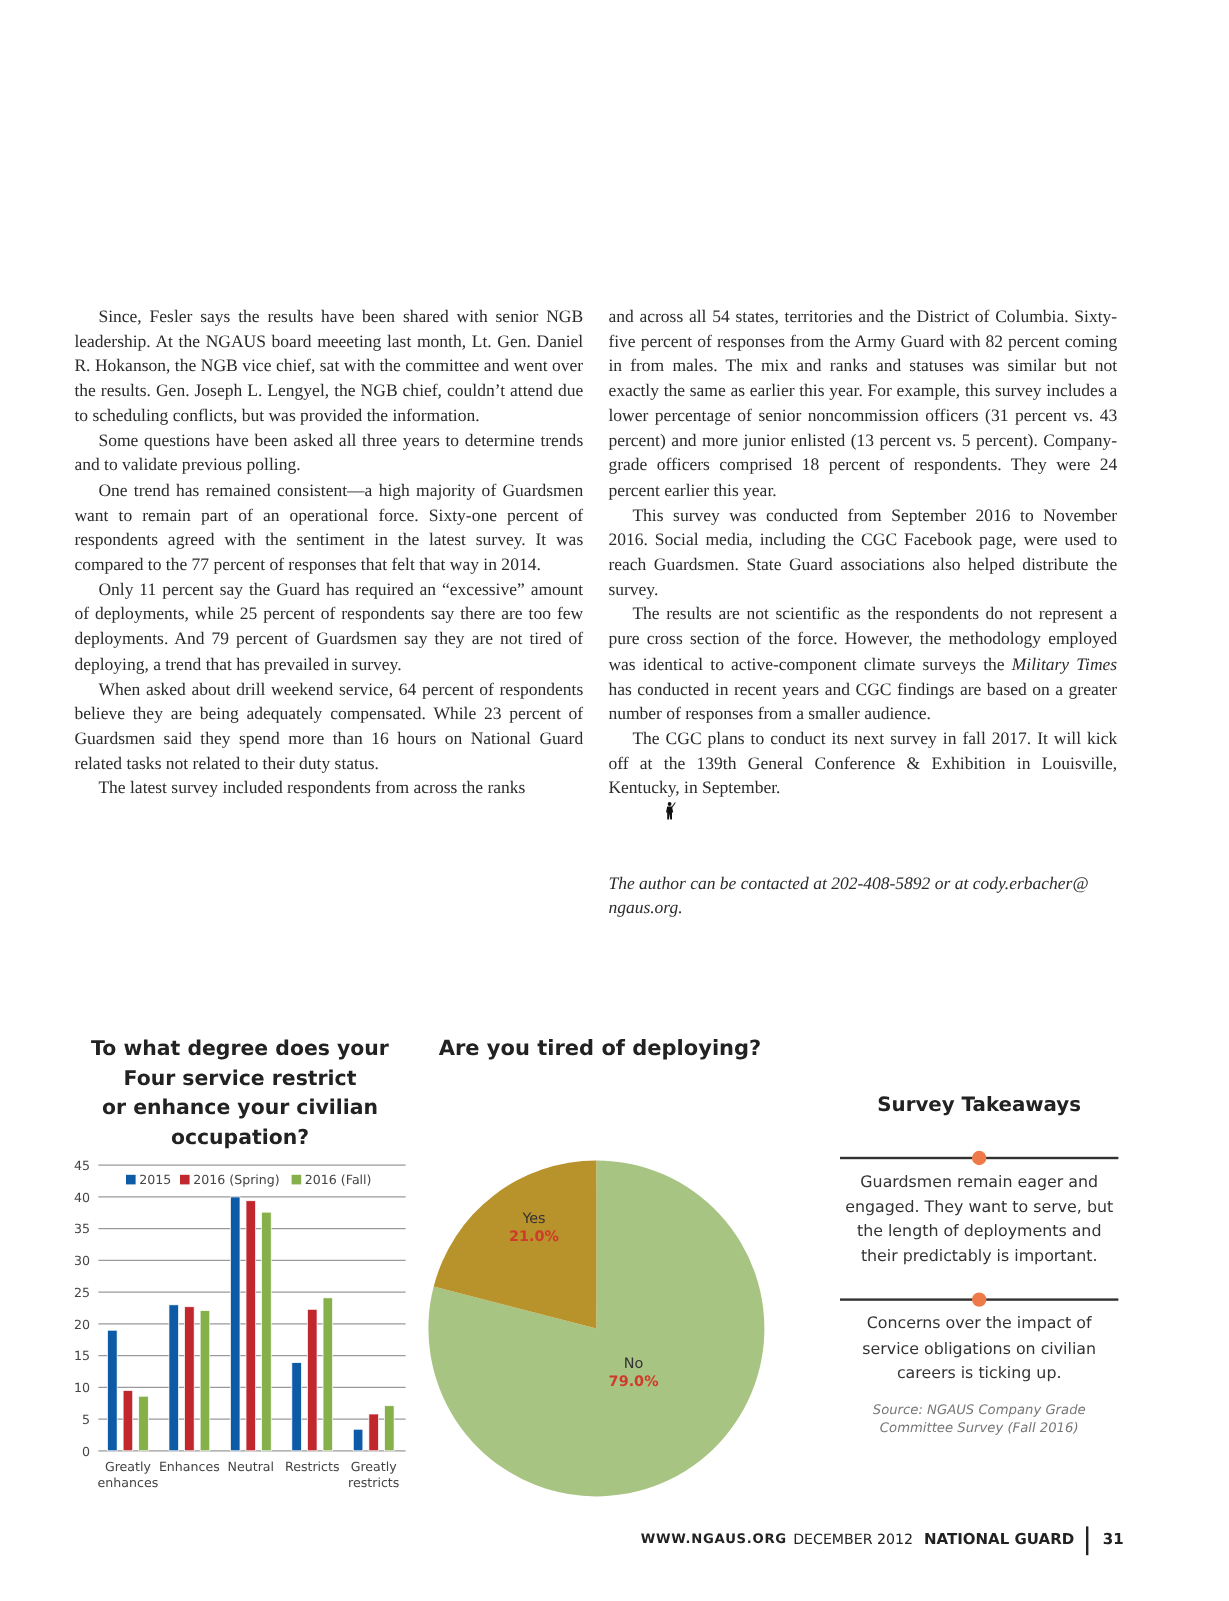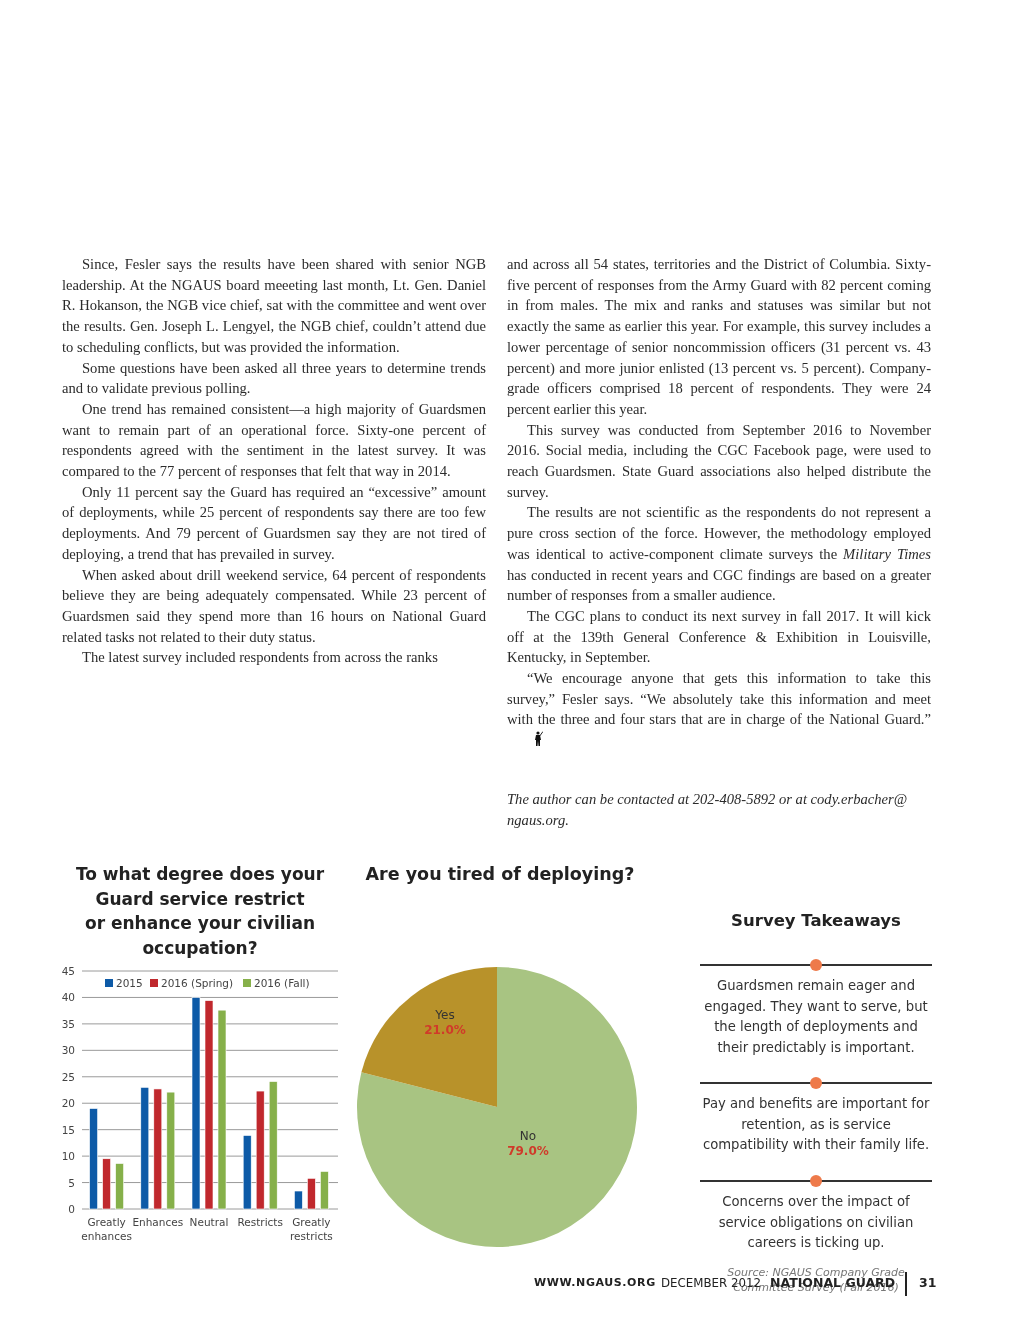--- a/index.html
+++ b/index.html
@@ -47,31 +47,31 @@
   <p>Only 11 percent say the Guard has required an “excessive” amount of deployments, while 25 percent of respondents say there are too few deployments. And 79 percent of Guardsmen say they are not tired of deploying, a trend that has prevailed in survey.</p>
   <p>When asked about drill weekend service, 64 percent of respondents believe they are being adequately compensated. While 23 percent of Guardsmen said they spend more than 16 hours on National Guard related tasks not related to their duty status.</p>
   <p>The latest survey included respondents from across the ranks</p>
 </div>
 
 <div class="col col-right">
   <p class="noindent">and across all 54 states, territories and the District of Columbia. Sixty-five percent of responses from the Army Guard with 82 percent coming in from males. The mix and ranks and statuses was similar but not exactly the same as earlier this year. For example, this survey includes a lower percentage of senior noncommission officers (31 percent vs. 43 percent) and more junior enlisted (13 percent vs. 5 percent). Company-grade officers comprised 18 percent of respondents. They were 24 percent earlier this year.</p>
   <p>This survey was conducted from September 2016 to November 2016. Social media, including the CGC Facebook page, were used to reach Guardsmen. State Guard associations also helped distribute the survey.</p>
   <p><span>The results are not scientific as the respondents do not represent a pure cross section of the force. However, the methodology employed was identical to active-component climate surveys the </span><em>Military Times</em><span> has conducted in recent years and CGC findings are based on a greater number of responses from a smaller audience.</span></p>
   <p>The CGC plans to conduct its next survey in fall 2017. It will kick off at the 139th General Conference &amp; Exhibition in Louisville, Kentucky, in September.</p>
-  <p><span>“We encourage anyone that gets this information to take this survey,” Fesler says. “We absolutely take this information and meet with the three and four stars that are in charge of the National Guard.”</span><span class="endmark"><svg width="10" height="16" viewBox="0 0 10 16">
+  <p><span class="endmark"><svg width="10" height="16" viewBox="0 0 10 16">
           <circle cx="5" cy="2" r="1.6" fill="#111"></circle>
           <path d="M3 4 L7 4 L8 9 L7 9 L7 15 L5.5 15 L5 10 L4.5 15 L3 15 L3 9 L2 9 Z" fill="#111"></path>
           <path d="M6 6 L10 0.5" stroke="#111" stroke-width="0.9"></path>
         </svg></span></p>
   <p class="credit">The author can be contacted at 202-408-5892 or at cody.erbacher@ ngaus.org.</p>
 </div>
 
 <div class="chart-title" id="bar-title">
   <div>To what degree does your</div>
-  <div>Guard service restrict</div>
+  <div>Four service restrict</div>
   <div>or enhance your civilian</div>
   <div>occupation?</div>
 </div>
 <svg id="bar-svg" width="300" height="290">
     <line x1="27" x2="283" y1="249" y2="249" stroke="#9a9a9a" stroke-width="1"></line>
     <text x="20" y="253" text-anchor="end" font-size="10.5" fill="#444" font-family="&quot;DejaVu Sans&quot;,&quot;Liberation Sans&quot;,sans-serif">0</text>
     <line x1="27" x2="283" y1="222.55555555555554" y2="222.55555555555554" stroke="#9a9a9a" stroke-width="1"></line>
     <text x="20" y="226.55555555555554" text-anchor="end" font-size="10.5" fill="#444" font-family="&quot;DejaVu Sans&quot;,&quot;Liberation Sans&quot;,sans-serif">5</text>
     <line x1="27" x2="283" y1="196.11111111111111" y2="196.11111111111111" stroke="#9a9a9a" stroke-width="1"></line>
     <text x="20" y="200.11111111111111" text-anchor="end" font-size="10.5" fill="#444" font-family="&quot;DejaVu Sans&quot;,&quot;Liberation Sans&quot;,sans-serif">10</text>
@@ -131,27 +131,20 @@
 
 <div class="takeaways">
   <h3>Survey Takeaways</h3>
   <div class="tk-item tk-1">
     <div class="tk-rule">
         <div class="line"></div>
         <div class="dot"></div>
       </div>
     <div class="tk-text">Guardsmen remain eager and engaged. They want to serve, but the length of deployments and their predictably is important.</div>
   </div>
-  <div class="tk-item tk-2">
-    <div class="tk-rule">
-        <div class="line"></div>
-        <div class="dot"></div>
-      </div>
-    <div class="tk-text">Pay and benefits are important for retention, as is service compatibility with their family life.</div>
-  </div>
   <div class="tk-item tk-3">
     <div class="tk-rule">
         <div class="line"></div>
         <div class="dot"></div>
       </div>
     <div class="tk-text">Concerns over the impact of service obligations on civilian careers is ticking up.</div>
   </div>
   <div class="source">Source: NGAUS Company Grade Committee Survey (Fall 2016)</div>
 </div>
 

